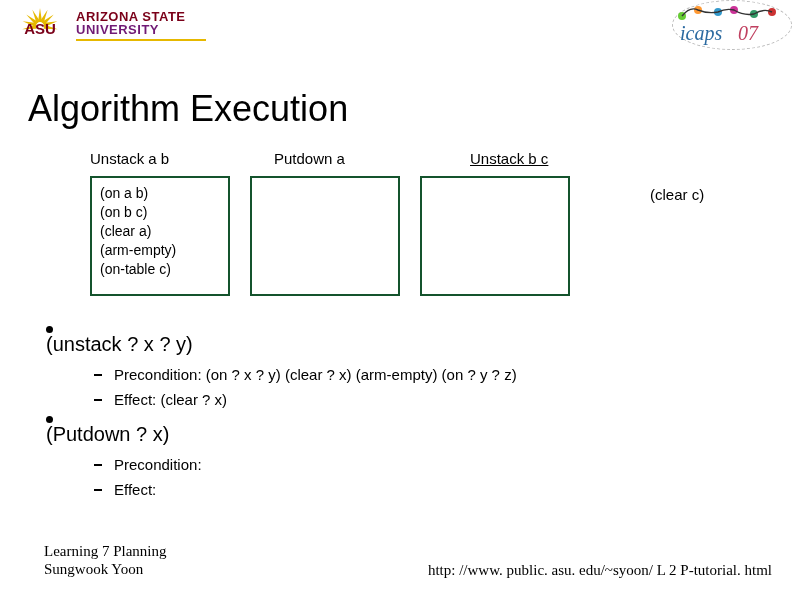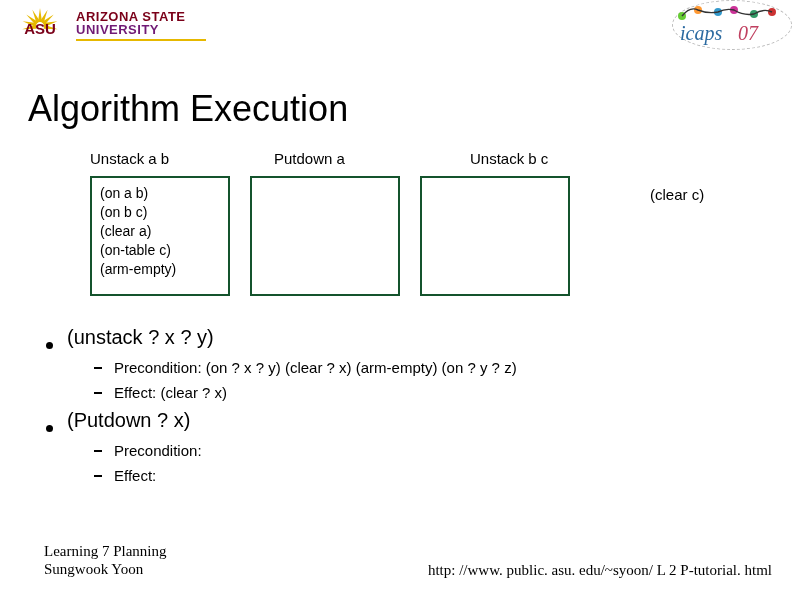--- a/index.html
+++ b/index.html
@@ -23,33 +23,33 @@
     position: absolute; top: 0; right: 0; width: 120px; height: 50px; border: 1px dashed #bbb; border-radius: 50%;
   }
 
   
   .title { position: absolute; top: 88px; left: 28px; font-size: 36px; font-weight: normal; }
 
   
   .step-labels { position: absolute; top: 150px; left: 90px; display: flex; font-size: 15px; }
   .step-label { width: 162px; }
   .step-label.s2 { margin-left: 22px; }
-  .step-label.s3 { margin-left: 34px; }
+  .step-label.s3 { margin-left: 34px; text-decoration: underline; }
 
   .boxes { position: absolute; top: 176px; left: 90px; display: flex; gap: 20px; }
   .box { width: 140px; height: 120px; border: 2px solid #14532d; padding: 6px 8px; font-size: 14px; line-height: 1.35; }
   .box.b1 { width: 140px; }
   .box.b2 { width: 150px; }
   .box.b3 { width: 150px; }
 
   .post-label { position: absolute; top: 186px; left: 650px; font-size: 15px; }
 
   
   .bullets { position: absolute; top: 326px; left: 46px; font-size: 20px; }
-  .l1 { display: flex; align-items: flex-end; margin-bottom: 10px; }
+  .l1 { display: flex; align-items: flex-start; margin-bottom: 10px; flex-direction: column; }
   .l1 .dot { width: 7px; height: 7px; border-radius: 50%; background: #000; margin-right: 14px; flex: none; }
   .l2 { display: flex; align-items: center; margin-left: 48px; margin-bottom: 8px; font-size: 15px; }
   .l2 .dash { width: 8px; height: 2px; background: #000; margin-right: 12px; flex: none; }
 
   .footer-left { position: absolute; bottom: 16px; left: 44px; font-family: "Times New Roman", Times, serif; font-size: 15px; line-height: 1.25; }
   .footer-right { position: absolute; bottom: 16px; right: 20px; font-family: "Times New Roman", Times, serif; font-size: 15px; }
 </style>
 </head>
 <body>
 
@@ -104,22 +104,22 @@
     <div class="step-label s1">Unstack a b</div>
     <div class="step-label s2">Putdown a</div>
     <div class="step-label s3">Unstack b c</div>
   </div>
 
   <div class="boxes">
     <div class="box b1">
       <div>(on a b)</div>
       <div>(on b c)</div>
       <div>(clear a)</div>
+      <div>(arm-empty)</div>
       <div>(on-table c)</div>
-      <div>(arm-empty)</div>
     </div>
     <div class="box b2"></div>
     <div class="box b3"></div>
   </div>
 
   <div class="post-label">(clear c)</div>
 
   <div class="bullets">
     <div class="l1">
       <div class="dot"></div>

